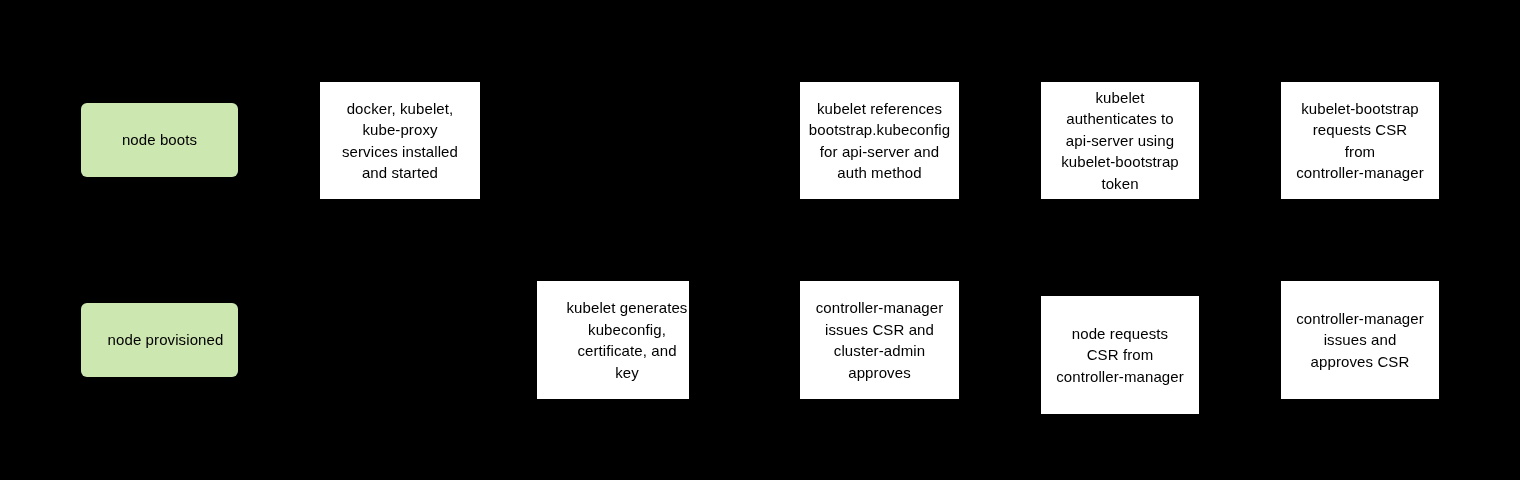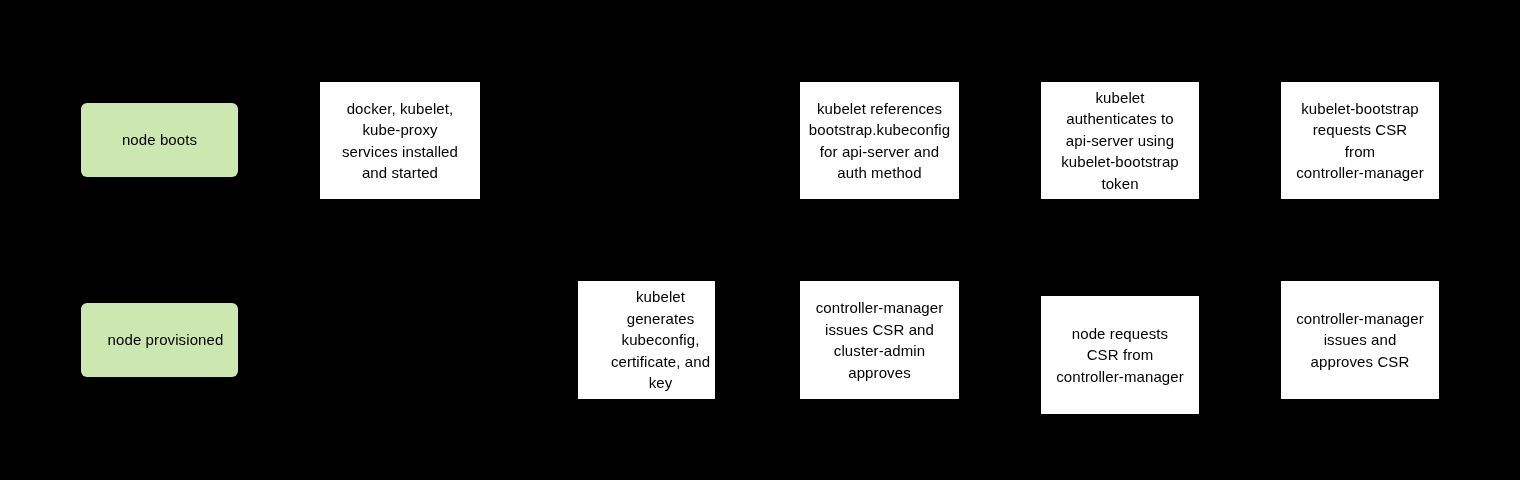--- a/index.html
+++ b/index.html
@@ -107,21 +107,21 @@
 requests CSR
 from
 controller-manager</span>
   </div>
 
   <div class="node shape-pill" style="left:81px; top:303px; width:157px; height:74px;padding-left:12px;">
     <span class="label">node provisioned</span>
   </div>
 
 
-  <div class="node shape-rect" style="left:578px; top:281px; width:137px; height:118px;padding-left:28px;">
+  <div class="node shape-rect" style="left:537px; top:281px; width:152px; height:118px;padding-left:28px;">
     <span class="label">kubelet generates
 kubeconfig,
 certificate, and key</span>
   </div>
 
   <div class="node shape-rect" style="left:800px; top:281px; width:159px; height:118px;">
     <span class="label">controller-manager
 issues CSR and
 cluster-admin
 approves</span>

